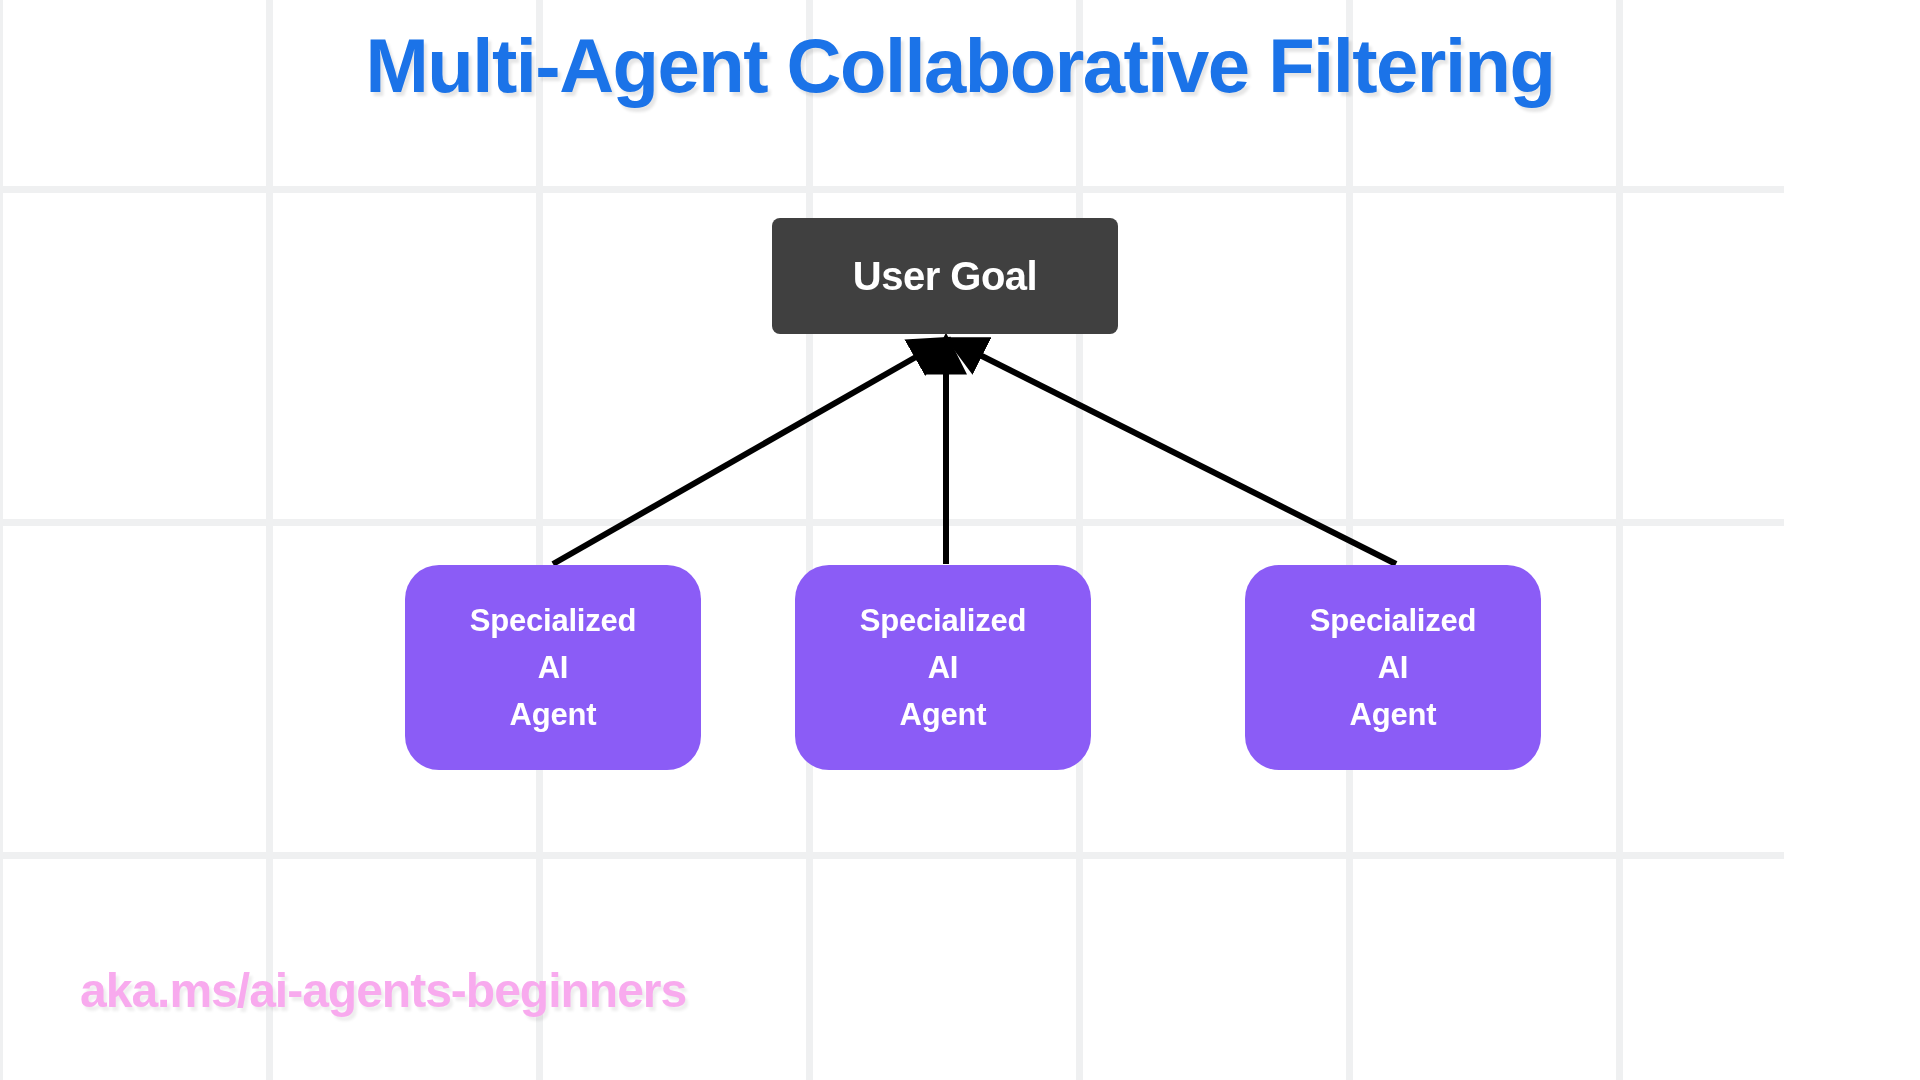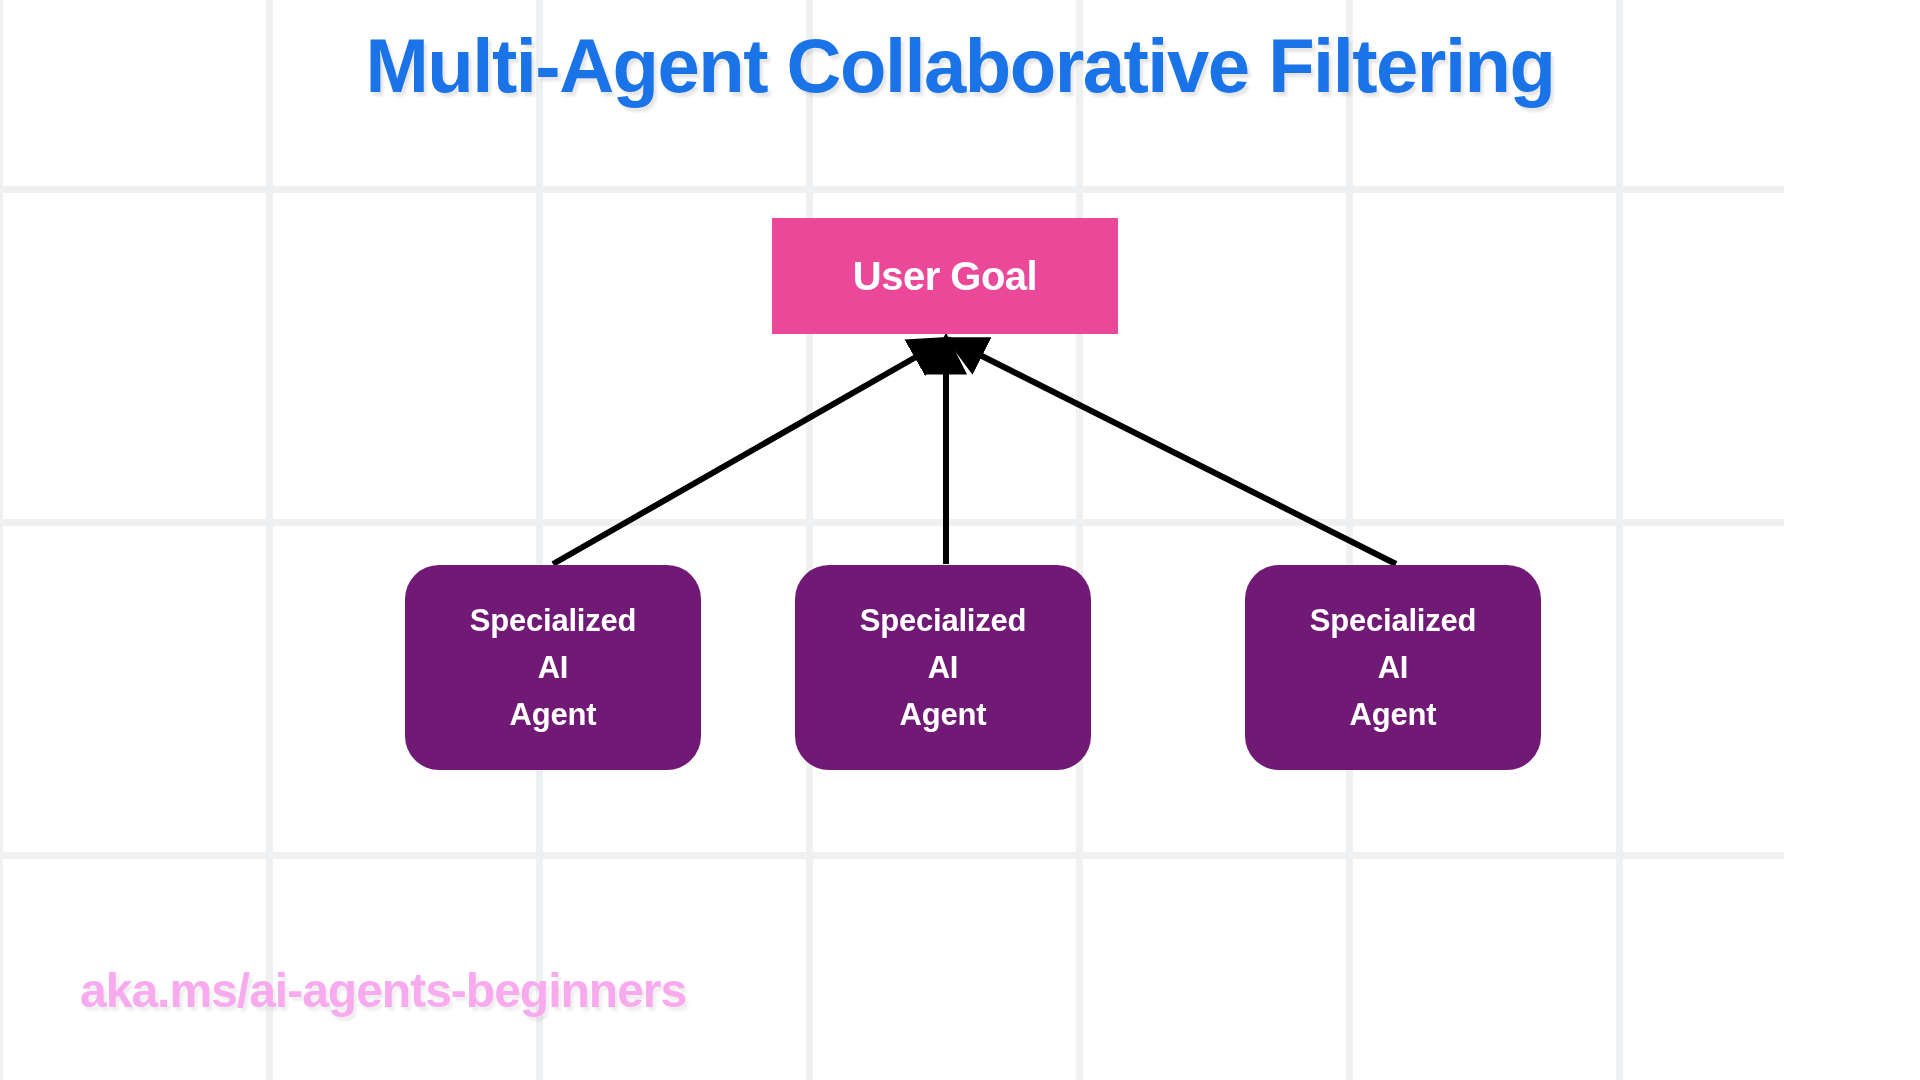--- a/index.html
+++ b/index.html
@@ -63,30 +63,30 @@
     color: #ffffff;
     font-weight: 700;
     box-sizing: border-box;
   }
 
   #node-user-goal {
     left: 772px;
     top: 218px;
     width: 346px;
     height: 116px;
-    background: #ec4899;
-    border-radius: 0px;
+    background: #404040;
+    border-radius: 8px;
     font-size: 40px;
     letter-spacing: -0.5px;
   }
 
   .agent-node {
     width: 296px;
     height: 205px;
-    background: #701a75;
+    background: #8b5cf6;
     border-radius: 34px;
     font-size: 31px;
     line-height: 1.52;
     letter-spacing: -0.2px;
   }
   #node-agent-1 { left: 405px;  top: 565px; }
   #node-agent-2 { left: 795px;  top: 565px; }
   #node-agent-3 { left: 1245px; top: 565px; }
 
   .agent-lines { display: block; }

